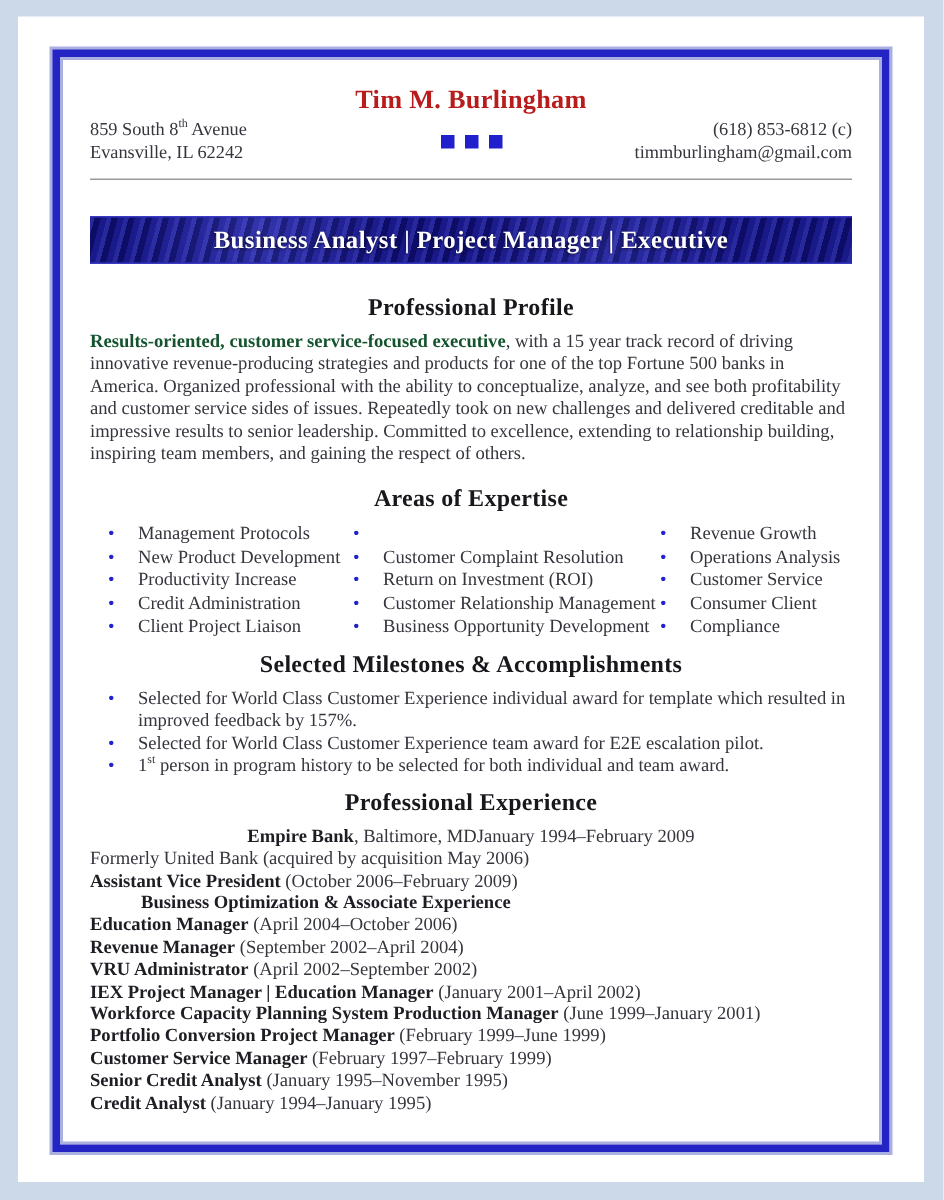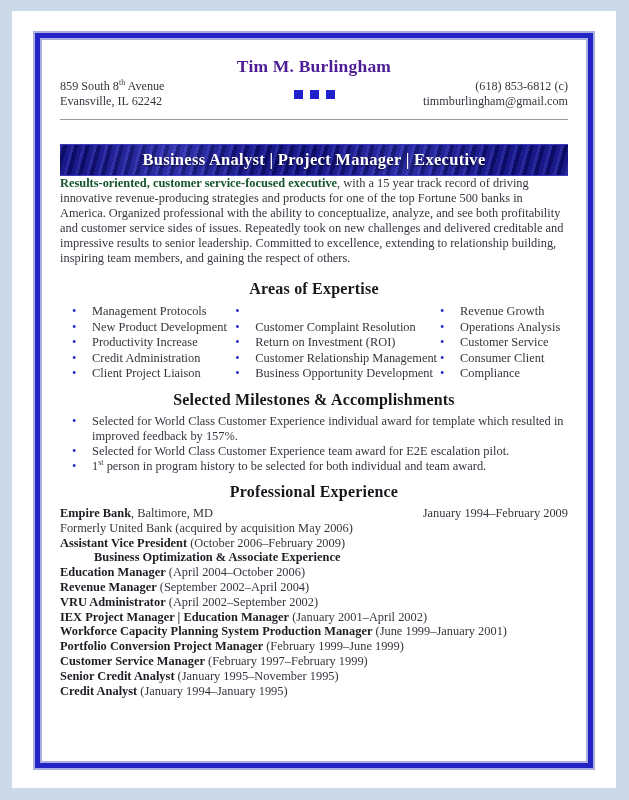--- a/index.html
+++ b/index.html
@@ -17,21 +17,21 @@
   .frame{
     height:100%;box-sizing:border-box;
     border:5px solid #2424c4;
     box-shadow:0 0 0 2px #a9b0e0, inset 0 0 0 2px #a9b0e0;
     padding:16px 20px 0;
     overflow:hidden;
     font-size:12.4px;
   }
   
   .name{
-    text-align:center;font-weight:bold;font-size:17.5px;color:#4c1d95;
+    text-align:center;font-weight:bold;font-size:17.5px;color:#b91c1c;
     margin-top:2px;letter-spacing:.2px;
   }
   .hrow{display:flex;align-items:center;margin-top:2px;}
   .addr{flex:1;line-height:15px;font-size:12.2px;}
   .contact{flex:1;text-align:right;line-height:15px;font-size:12.2px;}
   .squares{display:flex;gap:7px;}
   .sq{width:9px;height:9px;background:#2020cc;display:inline-block;}
   hr.hdr{border:none;border-top:1px solid #9a9a9a;margin:10px 0 0;}
   sup{font-size:8px;vertical-align:super;line-height:0;}
   
@@ -66,21 +66,21 @@
   .col-3{width:130px;}
   .col li{display:flex;}
   .blt{width:20px;flex:0 0 20px;color:#2020cc;}
   
   .miles{list-style:none;margin:0;padding:0 0 0 12px;line-height:15px;}
   .miles li{display:flex;}
   .miles .mtext{flex:1;}
   
   .exp{line-height:14.8px;}
   .exp b{color:#1d1d24;}
-  .exp-head{display:flex;justify-content:space-between;}
+  .exp-head{display:flex;justify-content:center;}
   .xline.indent{padding-left:34px;}
 </style>
 </head>
 <body>
 
 <div class="page">
   <div class="frame">
 
     <div>
       <div class="name">Tim M. Burlingham</div>
@@ -97,20 +97,21 @@
         <div class="contact">
           <div>(618) 853-6812 (c)</div>
           <div>timmburlingham@gmail.com</div>
         </div>
       </div>
       <hr class="hdr">
     </div>
 
     <div class="banner">Business Analyst | Project Manager | Executive</div>
 
+    <h2 class="h-profile">Professional Profile</h2>
     <p class="profile-text"><b>Results-oriented, customer service-focused executive</b><span>, with a 15 year track record of driving innovative revenue-producing strategies and products for one of the top Fortune 500 banks in America. Organized professional with the ability to conceptualize, analyze, and see both profitability and customer service sides of issues. Repeatedly took on new challenges and delivered creditable and impressive results to senior leadership. Committed to excellence, extending to relationship building, inspiring team members, and gaining the respect of others.</span></p>
 
     <h2 class="h-expertise">Areas of Expertise</h2>
     <div class="cols">
       <ul class="col col-1">
         <li>
             <span class="blt">•</span>
             <span>Management Protocols</span>
           </li>
         <li>

